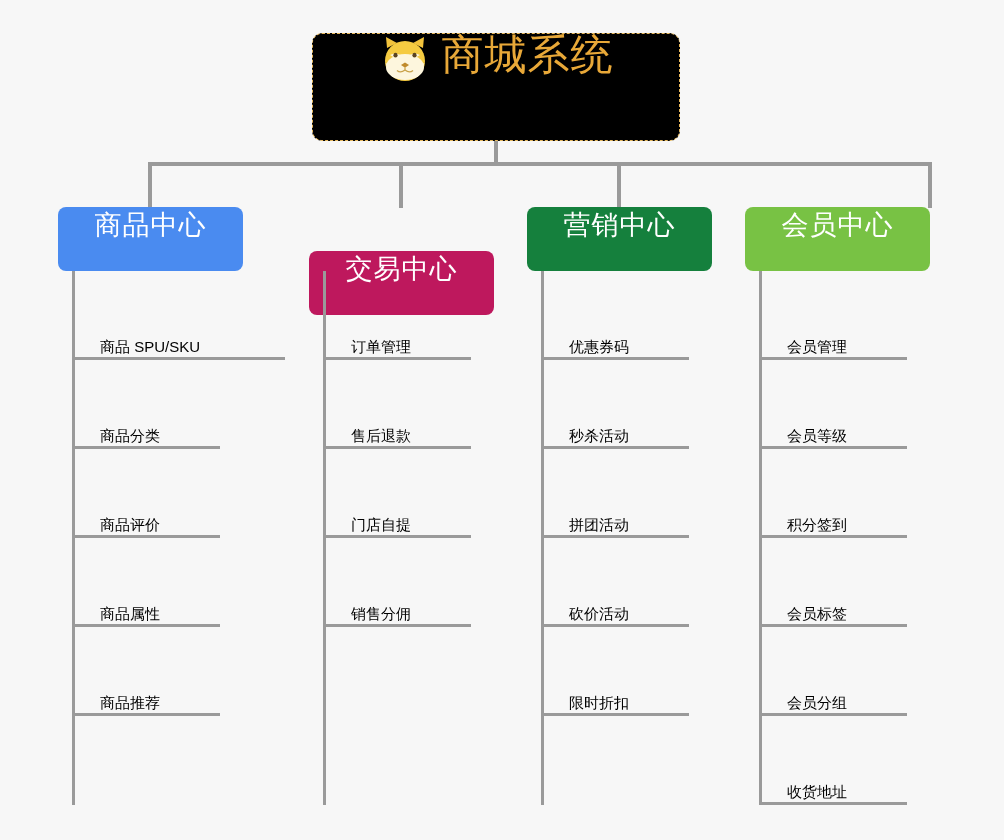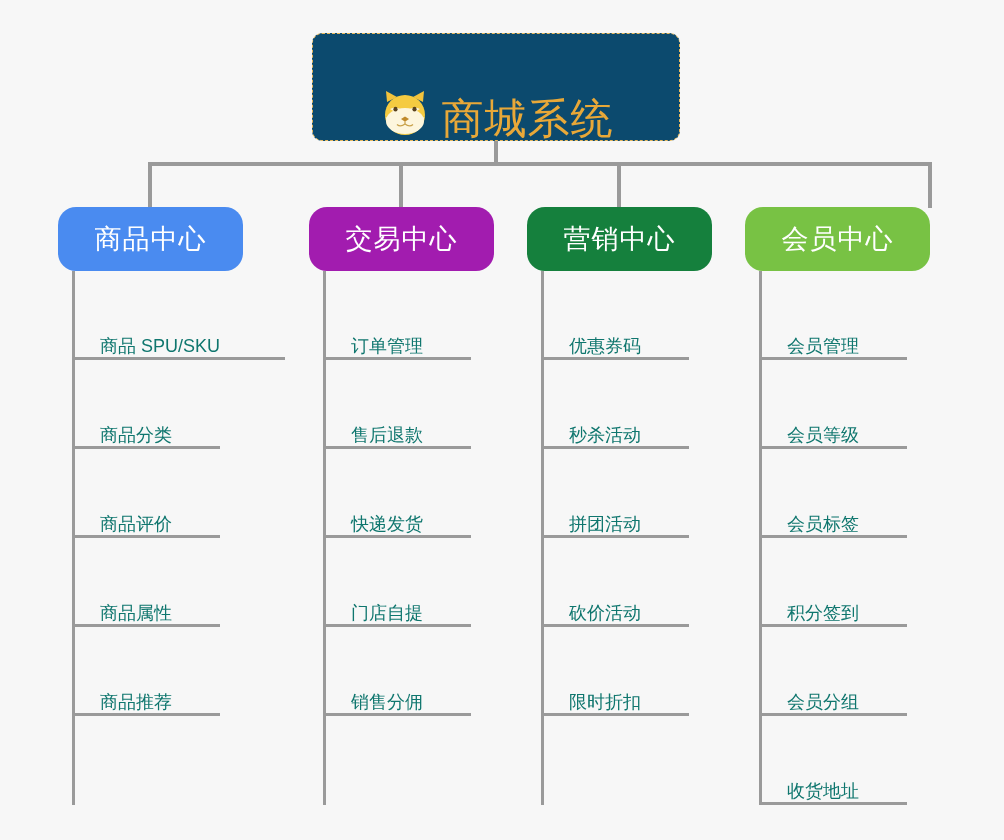--- a/index.html
+++ b/index.html
@@ -22,25 +22,25 @@
   }
 
   
   .root-node {
     position: absolute;
     left: 312px;
     top: 33px;
     width: 368px;
     height: 108px;
     box-sizing: border-box;
-    background: #0c4a6e;
+    background: #000000;
     border: 1px dashed #e7b85c;
     border-radius: 10px;
     display: flex;
-    align-items: flex-end;
+    align-items: flex-start;
     justify-content: center;
     gap: 11px;
   }
   .root-emoji {
     width: 52px;
     height: 52px;
     position: relative;
     flex: 0 0 auto;
   }
   .root-title {
@@ -64,23 +64,22 @@
     position: absolute;
     top: 207px;
   }
   .col-header {
     position: absolute;
     left: 0;
     top: 0;
     width: 185px;
     height: 64px;
     box-sizing: border-box;
-    border-radius: 18px;
+    border-radius: 8px;
     display: flex;
-    align-items: center;
     justify-content: center;
     color: #ffffff;
     font-size: 27px;
     letter-spacing: 1px;
     white-space: nowrap;
   }
 
   
   .col-trunk {
     position: absolute;
@@ -96,22 +95,22 @@
     top: 64px;
   }
   .leaf-item {
     position: relative;
     height: 89px;
     display: flex;
     align-items: flex-end;
     padding-left: 28px;
   }
   .leaf-label {
-    font-size: 18px;
-    color: #0f766e;
+    font-size: 15px;
+    color: #000000;
     white-space: nowrap;
     line-height: 1.25;
     padding-bottom: 3px;
   }
   
   .leaf-rule {
     position: absolute;
     left: 0;
     bottom: 0;
     height: 3px;
@@ -182,35 +181,31 @@
         <span class="leaf-rule" style="width:148px;"></span>
       </div>
       <div class="leaf-item">
         <span class="leaf-label">商品推荐</span>
         <span class="leaf-rule" style="width:148px;"></span>
       </div>
     </div>
   </div>
 
   <div class="column" style="left:309px;">
-    <div class="col-header" style="background:#a21caf;">
+    <div class="col-header" style="background:#be185d;margin-top:44px;">
       <span>交易中心</span>
     </div>
     <div class="col-trunk" style="height:534px;"></div>
     <div class="leaf-list">
       <div class="leaf-item">
         <span class="leaf-label">订单管理</span>
         <span class="leaf-rule" style="width:148px;"></span>
       </div>
       <div class="leaf-item">
         <span class="leaf-label">售后退款</span>
-        <span class="leaf-rule" style="width:148px;"></span>
-      </div>
-      <div class="leaf-item">
-        <span class="leaf-label">快递发货</span>
         <span class="leaf-rule" style="width:148px;"></span>
       </div>
       <div class="leaf-item">
         <span class="leaf-label">门店自提</span>
         <span class="leaf-rule" style="width:148px;"></span>
       </div>
       <div class="leaf-item">
         <span class="leaf-label">销售分佣</span>
         <span class="leaf-rule" style="width:148px;"></span>
       </div>
@@ -254,28 +249,28 @@
     <div class="leaf-list">
       <div class="leaf-item">
         <span class="leaf-label">会员管理</span>
         <span class="leaf-rule" style="width:148px;"></span>
       </div>
       <div class="leaf-item">
         <span class="leaf-label">会员等级</span>
         <span class="leaf-rule" style="width:148px;"></span>
       </div>
       <div class="leaf-item">
+        <span class="leaf-label">积分签到</span>
+        <span class="leaf-rule" style="width:148px;"></span>
+      </div>
+      <div class="leaf-item">
         <span class="leaf-label">会员标签</span>
         <span class="leaf-rule" style="width:148px;"></span>
       </div>
       <div class="leaf-item">
-        <span class="leaf-label">积分签到</span>
-        <span class="leaf-rule" style="width:148px;"></span>
-      </div>
-      <div class="leaf-item">
         <span class="leaf-label">会员分组</span>
         <span class="leaf-rule" style="width:148px;"></span>
       </div>
       <div class="leaf-item">
         <span class="leaf-label">收货地址</span>
         <span class="leaf-rule" style="width:148px;"></span>
       </div>
     </div>
   </div>
 

